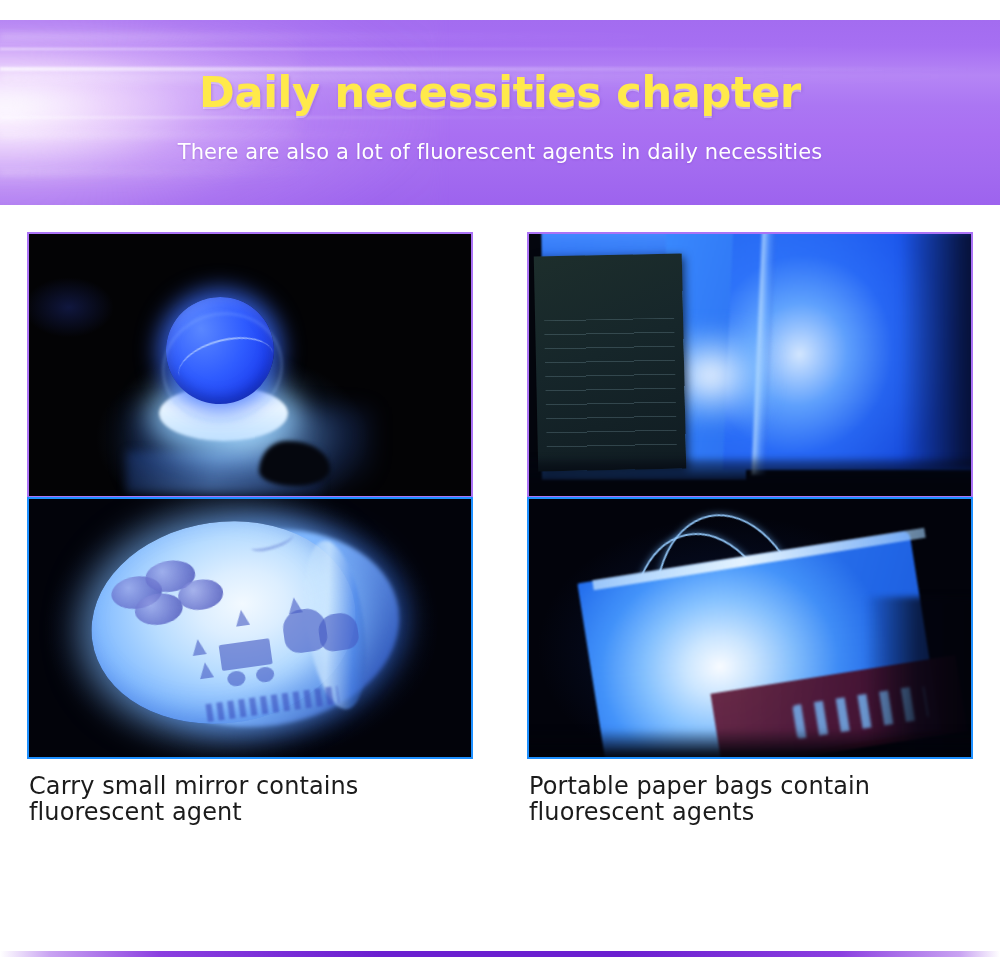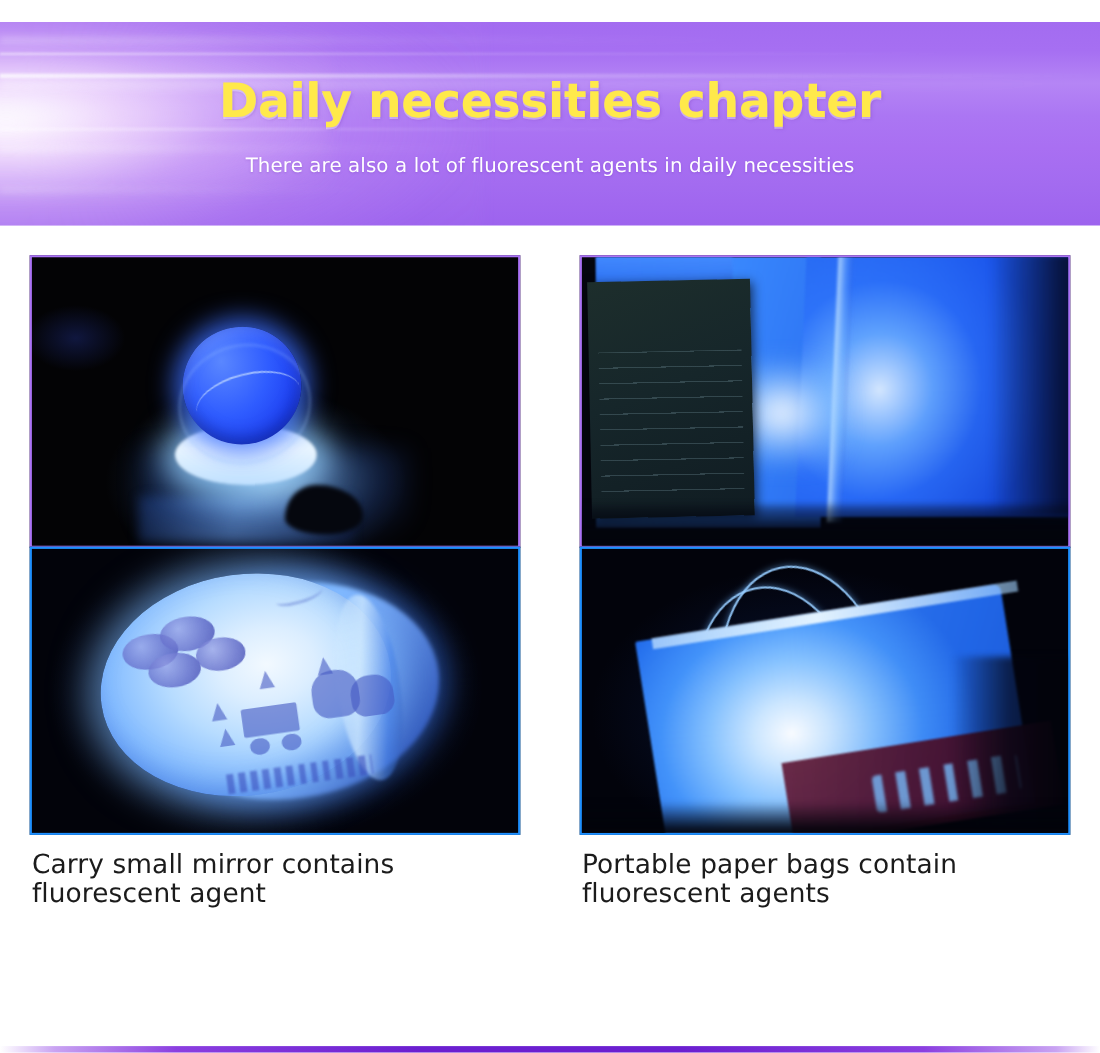--- a/index.html
+++ b/index.html
@@ -99,21 +99,21 @@
       0 2px 0 rgba(255,255,255,0.40),
       1px 2px 3px rgba(120,60,190,0.35);
     white-space: nowrap;
   }
   .banner-subtitle {
     position: absolute;
     left: 0;
     top: 120px;
     width: 1000px;
     text-align: center;
-    font-size: 18px;
+    font-size: 21px;
     font-weight: normal;
     color: #ffffff;
     letter-spacing: 0.1px;
     white-space: nowrap;
     text-shadow: 0 1px 2px rgba(110,50,180,0.30);
   }
 
   
   .grid {
     position: absolute;

